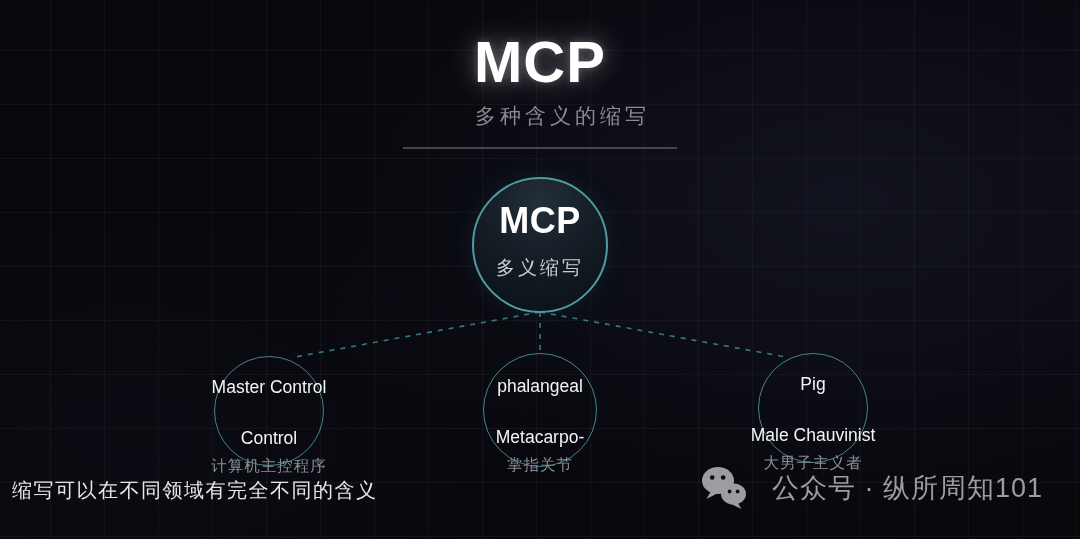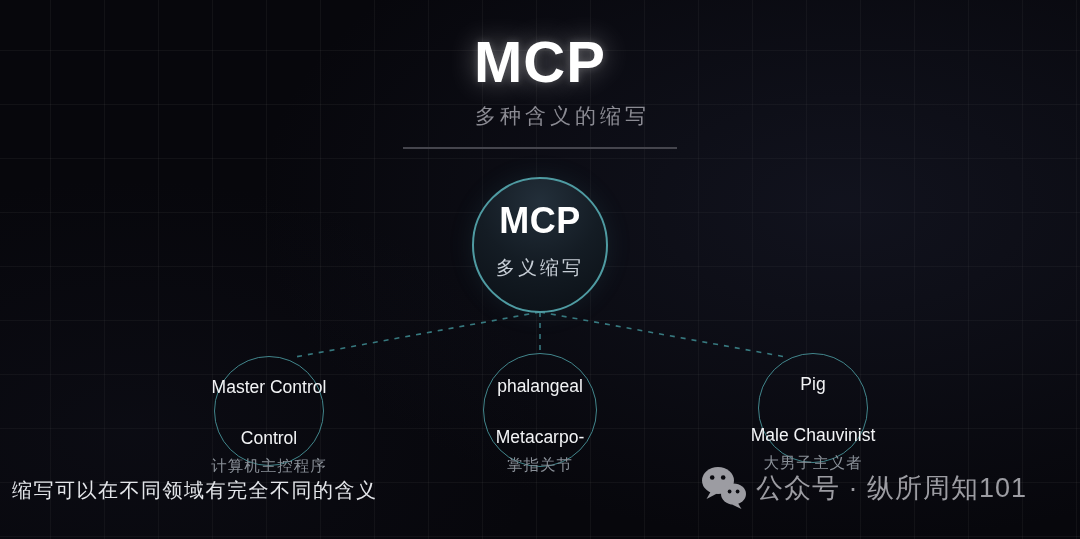--- a/index.html
+++ b/index.html
@@ -127,21 +127,21 @@
     font-size: 20px;
     letter-spacing: 1.5px;
     color: #e4e6ea;
     margin-left: 12px;
   }
   .watermark {
     position: absolute;
     left: 701px; top: 466px;
     display: flex;
     align-items: center;
-    gap: 9px;
+    gap: 25px;
   }
   .watermark-text {
     font-size: 27px;
     letter-spacing: 1px;
     color: #9c9ca2;
     white-space: nowrap;
   }
 </style>
 </head>
 <body>

